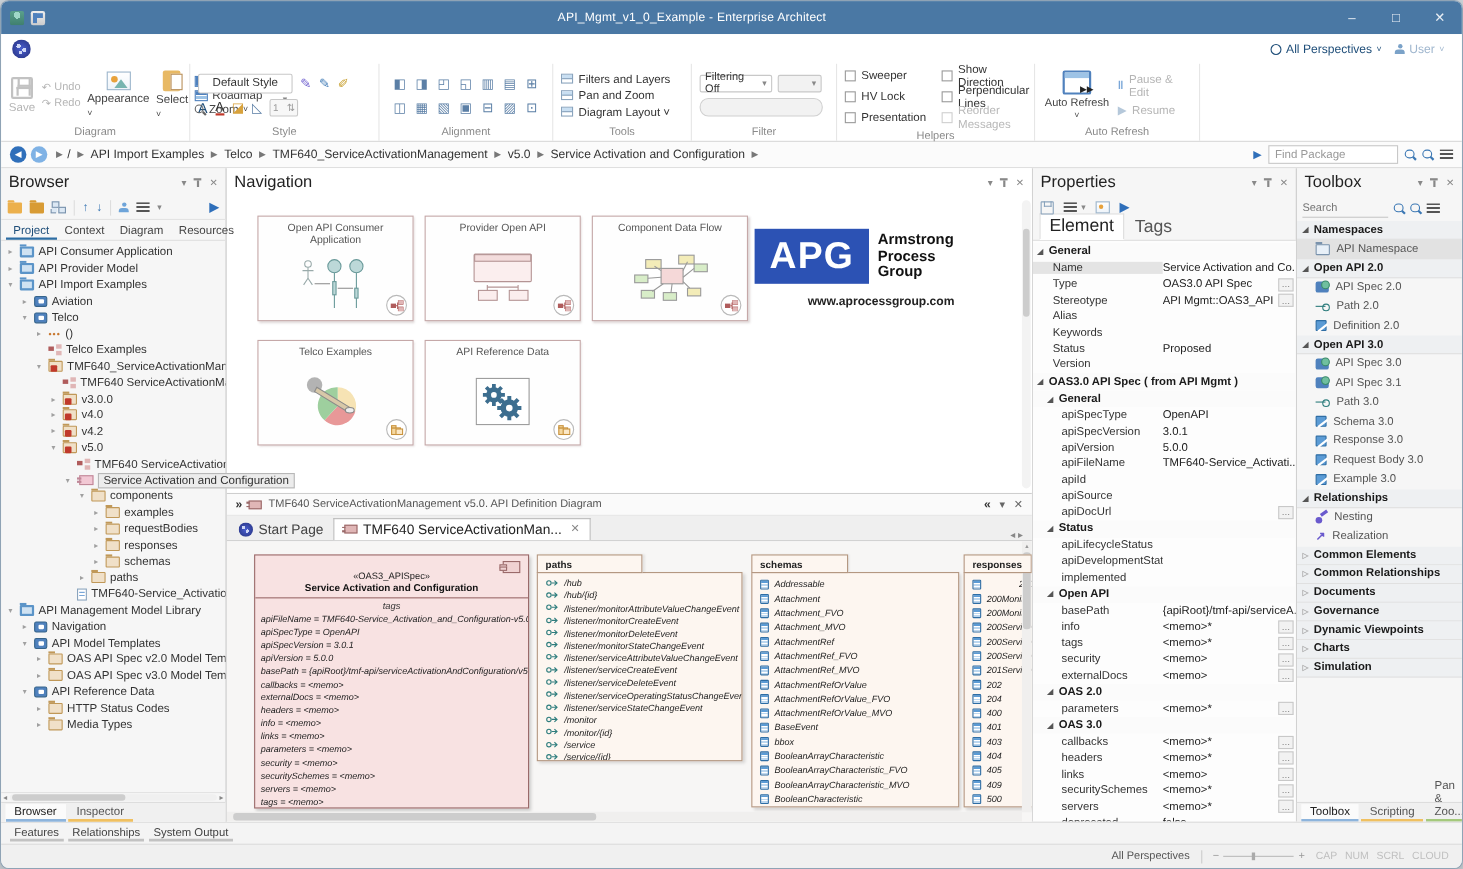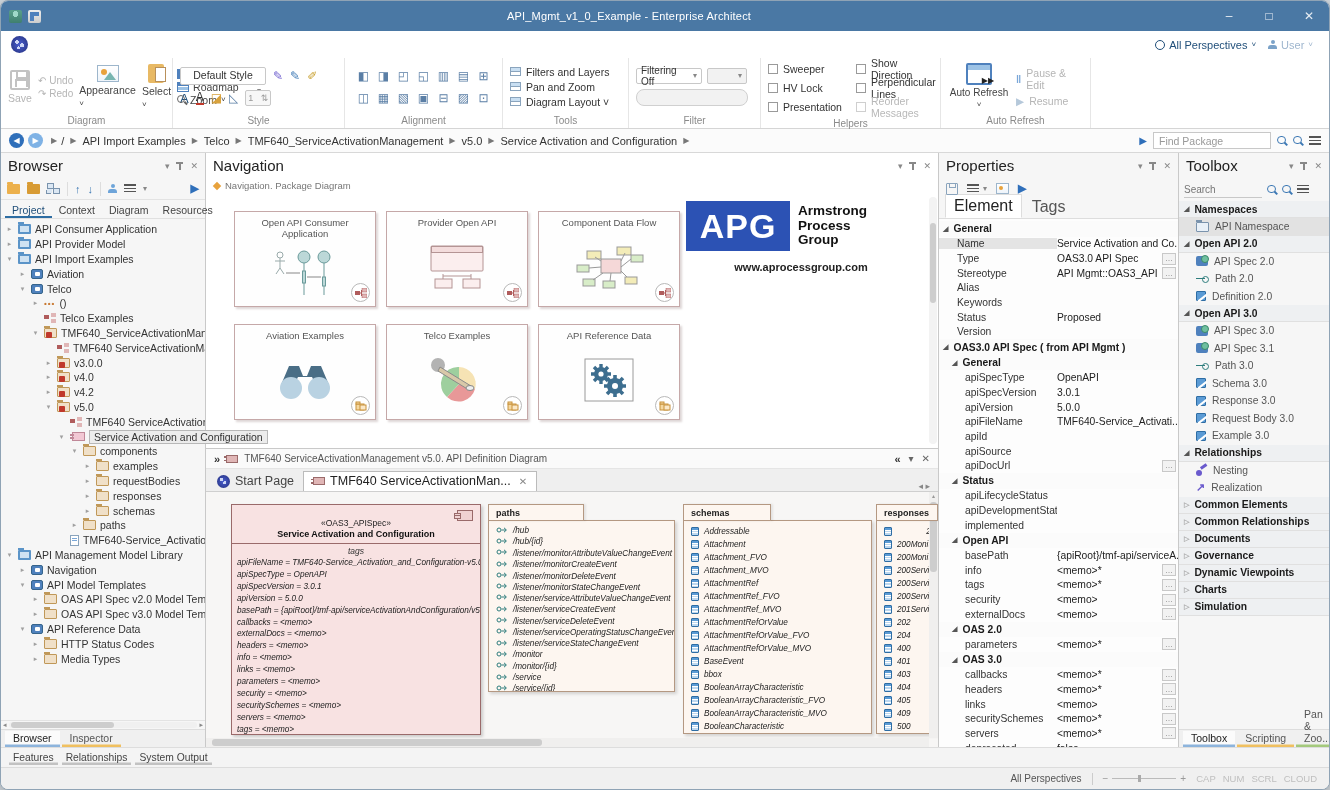--- a/index.html
+++ b/index.html
@@ -155,21 +155,21 @@
   .navsub { height:15px; display:flex; align-items:center; gap:5px; font-size:9.5px; color:#777; padding:0 8px; flex:0 0 auto;}
   .diamond { width:6px;height:6px;background:#e8a23c;transform:rotate(45deg);}
   .navcanvas { flex:1; position:relative; background:#fff; overflow:hidden;}
   .cards { position:absolute; left:28px; top:18px; display:grid; grid-template-columns:repeat(3,142px); grid-auto-rows:96px; column-gap:10px; row-gap:17px;}
   .card { background:#fefefe; border:1px solid #c5a8a8; box-shadow:1.5px 1.5px 2px rgba(120,90,90,.25); position:relative; display:flex; flex-direction:column; align-items:center;}
   .card-title { font-size:9.5px; color:#555; text-align:center; margin-top:5px; line-height:1.2; padding:0 6px;}
   .card-art { flex:1; display:flex; align-items:center; justify-content:center;}
   .badge { position:absolute; right:5px; bottom:4px; width:19px; height:19px; border-radius:50%; background:#fff; border:1px solid #b9b9b9; display:flex; align-items:center; justify-content:center;}
   .vscroll { position:absolute; right:1px; top:4px; bottom:4px; width:8px; background:#f3f3f3; border-radius:4px;}
   .vs-thumb { position:absolute; left:1px; right:1px; top:26px; height:80px; background:#cdcdcd; border-radius:3px;}
-  .logo { position:absolute; left:480px; top:8px; width:230px;}
+  .logo { position:absolute; left:480px; top:30px; width:230px;}
   .logo-row { display:flex; align-items:center; gap:8px;}
   .logo-box { width:104px; height:50px; background:#2c52b4; display:flex; align-items:center; justify-content:center; color:#fff; font-weight:bold; font-size:34px; letter-spacing:1px;}
   .logo-name { font-size:13.5px; font-weight:bold; color:#111; line-height:1.1;}
   .logo-url { text-align:center; font-size:11px; font-weight:bold; color:#222; margin-top:10px;}
   
   .diagpanel { flex:1; display:flex; flex-direction:column; border-top:1px solid #c9c9c9; min-height:0; background:#fafafa;}
   .dphead { height:20px; display:flex; align-items:center; gap:6px; padding:0 8px; font-size:10px; color:#555; border-bottom:1px solid #e5e5e5; flex:0 0 auto;}
   .dphead .chev { color:#333; font-size:11px; font-weight:bold;}
   .dphead .right { margin-left:auto; display:flex; gap:8px; color:#666; font-size:10px; align-items:center;}
   .dptabs { height:23px; display:flex; align-items:flex-end; background:#efefef; border-bottom:1px solid #cfcfcf; padding:0 2px; font-size:12.5px; color:#444; flex:0 0 auto;}
@@ -710,24 +710,20 @@
 
       <div class="navpanel">
         <div class="phead">
           <span>Navigation</span>
           <span class="picons">
             <span>▾</span>
             <span class="pin"></span>
             <span>✕</span>
           </span>
         </div>
-        <div class="navsub">
-          <span class="diamond"></span>
-          <span>Navigation.  Package Diagram</span>
-        </div>
         <div class="navcanvas">
           <div class="cards" id="cards">
               <div class="card">
                 <div class="card-title">Open API Consumer Application</div>
                 <div class="card-art">
                   <svg width="70" height="52">
                     <circle cx="10" cy="8" r="3" fill="none" stroke="#9aa"></circle>
                     <path d="M10 11 v10 M5 14 h10 M10 21 l-4 6 M10 21 l4 6" stroke="#9aa" fill="none"></path>
                     <circle cx="34" cy="10" r="6" fill="#bcd8d8" stroke="#6a9a9a"></circle>
                     <path d="M34 16 v32" stroke="#6a9a9a"></path>
@@ -781,37 +777,20 @@
                     <rect x="52" y="34" width="12" height="7" fill="#f3ecb8" stroke="#999"></rect>
                     <path d="M28 18 L22 14 M48 18 L52 10 M48 24 L58 16 M28 24 L16 25 M30 30 L20 37 M38 30 L37 38 M48 28 L54 34" stroke="#999" fill="none"></path>
                   </svg>
                 </div>
                 <div class="badge">
                   <svg width="12" height="10">
                     <rect x="0" y="3" width="5" height="4" fill="#b05c5c"></rect>
                     <rect x="7" y="0" width="5" height="4" fill="#e0b6b6" stroke="#b05c5c" stroke-width="0.5"></rect>
                     <rect x="7" y="6" width="5" height="4" fill="#e0b6b6" stroke="#b05c5c" stroke-width="0.5"></rect>
                     <path d="M5 5 H6.5 M6.5 2 V8" stroke="#b05c5c" fill="none"></path>
-                  </svg>
-                </div>
-              </div>
-              <div class="card">
-                <div class="card-title">Aviation Examples</div>
-                <div class="card-art">
-                  <svg width="62" height="42">
-                    <path d="M7 26 L15 7 L25 7 L29 17 L33 17 L37 7 L47 7 L55 26 L42 26 L38 18 L24 18 L20 26 Z" fill="#4a6e86"></path>
-                    <circle cx="17" cy="29" r="11" fill="#b9d2e2"></circle>
-                    <circle cx="45" cy="29" r="11" fill="#b9d2e2"></circle>
-                  </svg>
-                </div>
-                <div class="badge">
-                  <svg width="12" height="10">
-                    <rect x="1" y="3" width="8" height="6" fill="#f5d8a0" stroke="#c8923c"></rect>
-                    <rect x="1" y="1" width="4" height="2" fill="#f5d8a0" stroke="#c8923c"></rect>
-                    <rect x="5" y="4" width="6" height="5" fill="#fbe8c8" stroke="#c8923c"></rect>
                   </svg>
                 </div>
               </div>
               <div class="card">
                 <div class="card-title">Telco Examples</div>
                 <div class="card-art">
                   <svg width="60" height="50">
                     <circle cx="32" cy="29" r="17" fill="#fff"></circle>
                     <path d="M32 29 L32 12 A17 17 0 0 1 48 34 Z" fill="#f6e3b4"></path>
                     <path d="M32 29 L48 34 A17 17 0 0 1 20 42 Z" fill="#e89898"></path>

